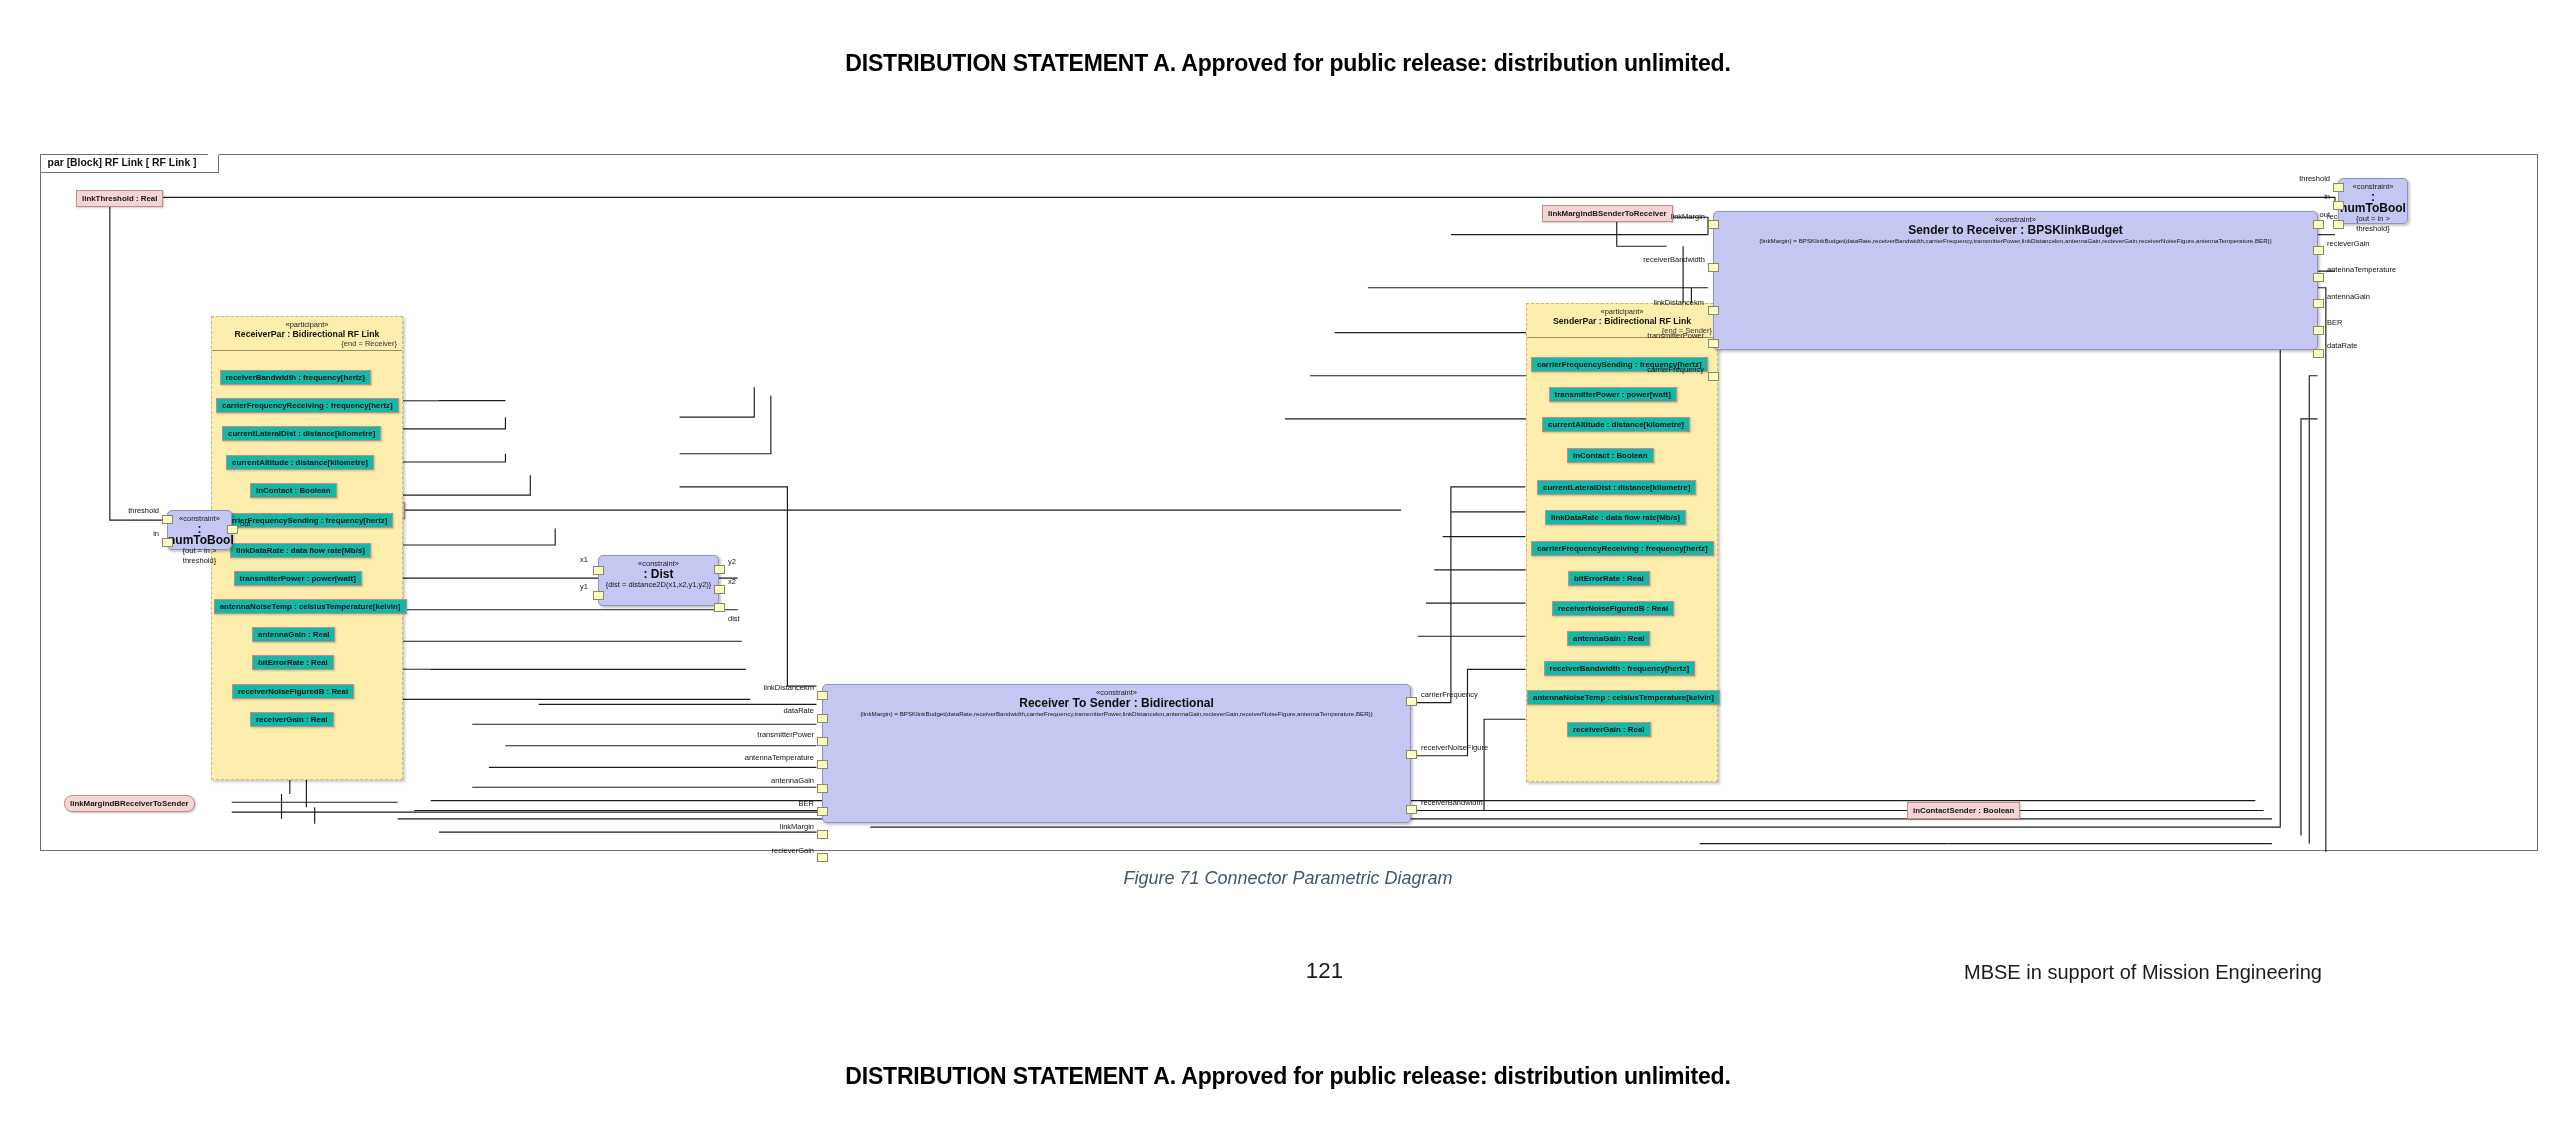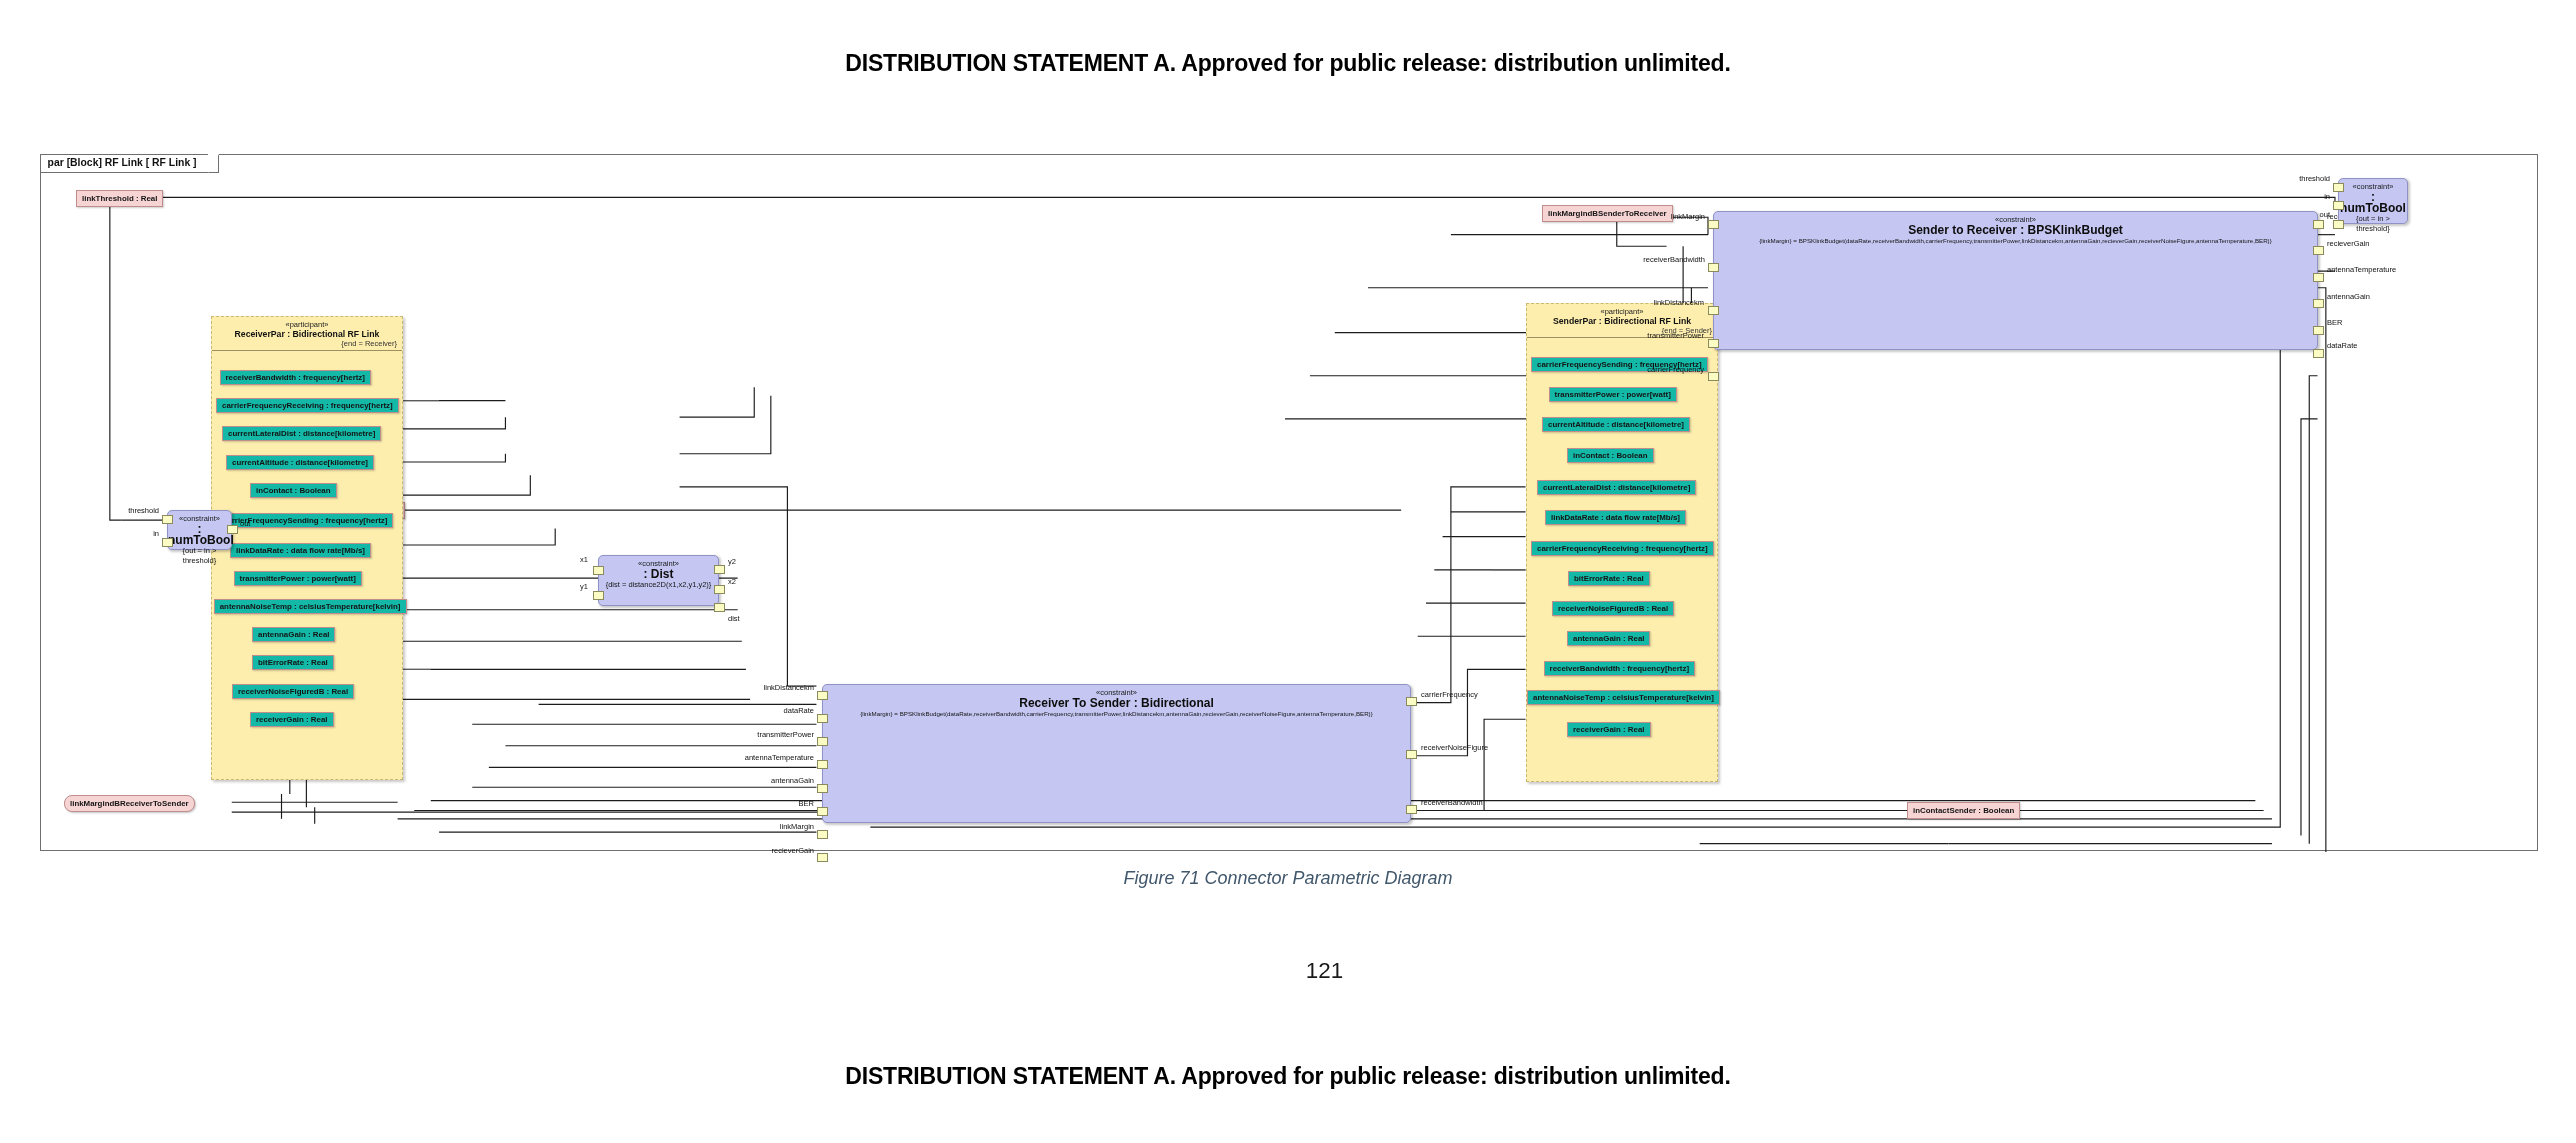--- a/index.html
+++ b/index.html
@@ -347,16 +347,17 @@
   <div class="port" style="left:2292px;top:65px;"></div>
   <div class="plabel r" style="left:2253px;top:56px;width:36px;">out</div>
 
 </div>
 
 <div id="figure-caption">Figure 71 Connector Parametric Diagram</div>
 
 <div id="page-number">121</div>
 
 <div id="footer-lines">
+  <div>MBSE in support of Mission Engineering</div>
 </div>
 
 <div class="dist-footer">DISTRIBUTION STATEMENT A. Approved for public release: distribution unlimited.</div>
 
 
 </body></html>

